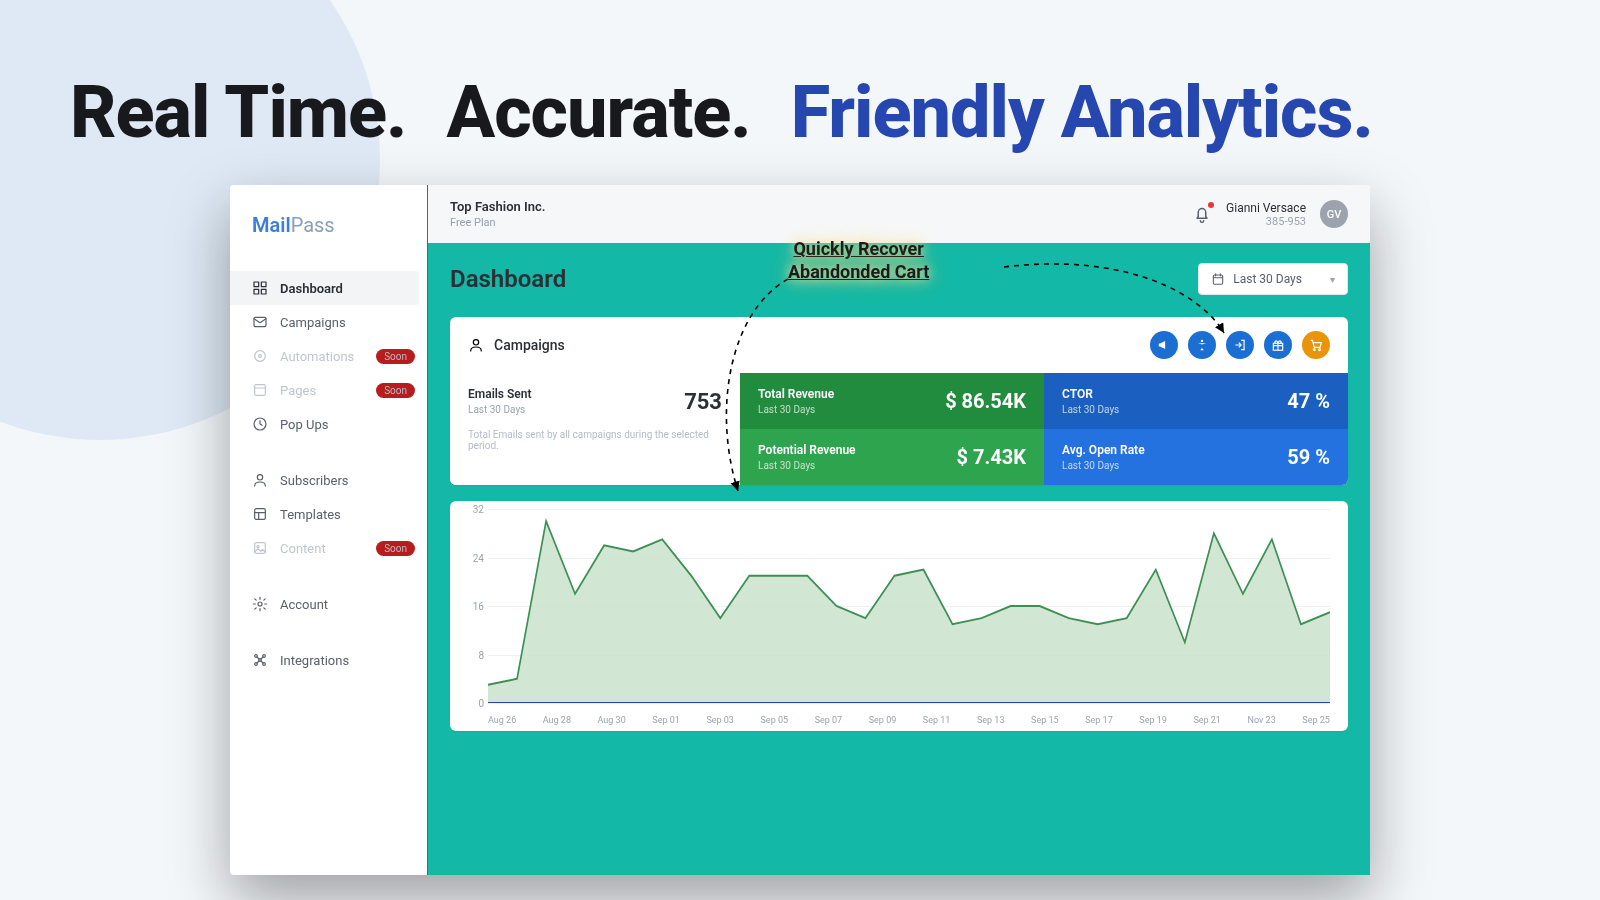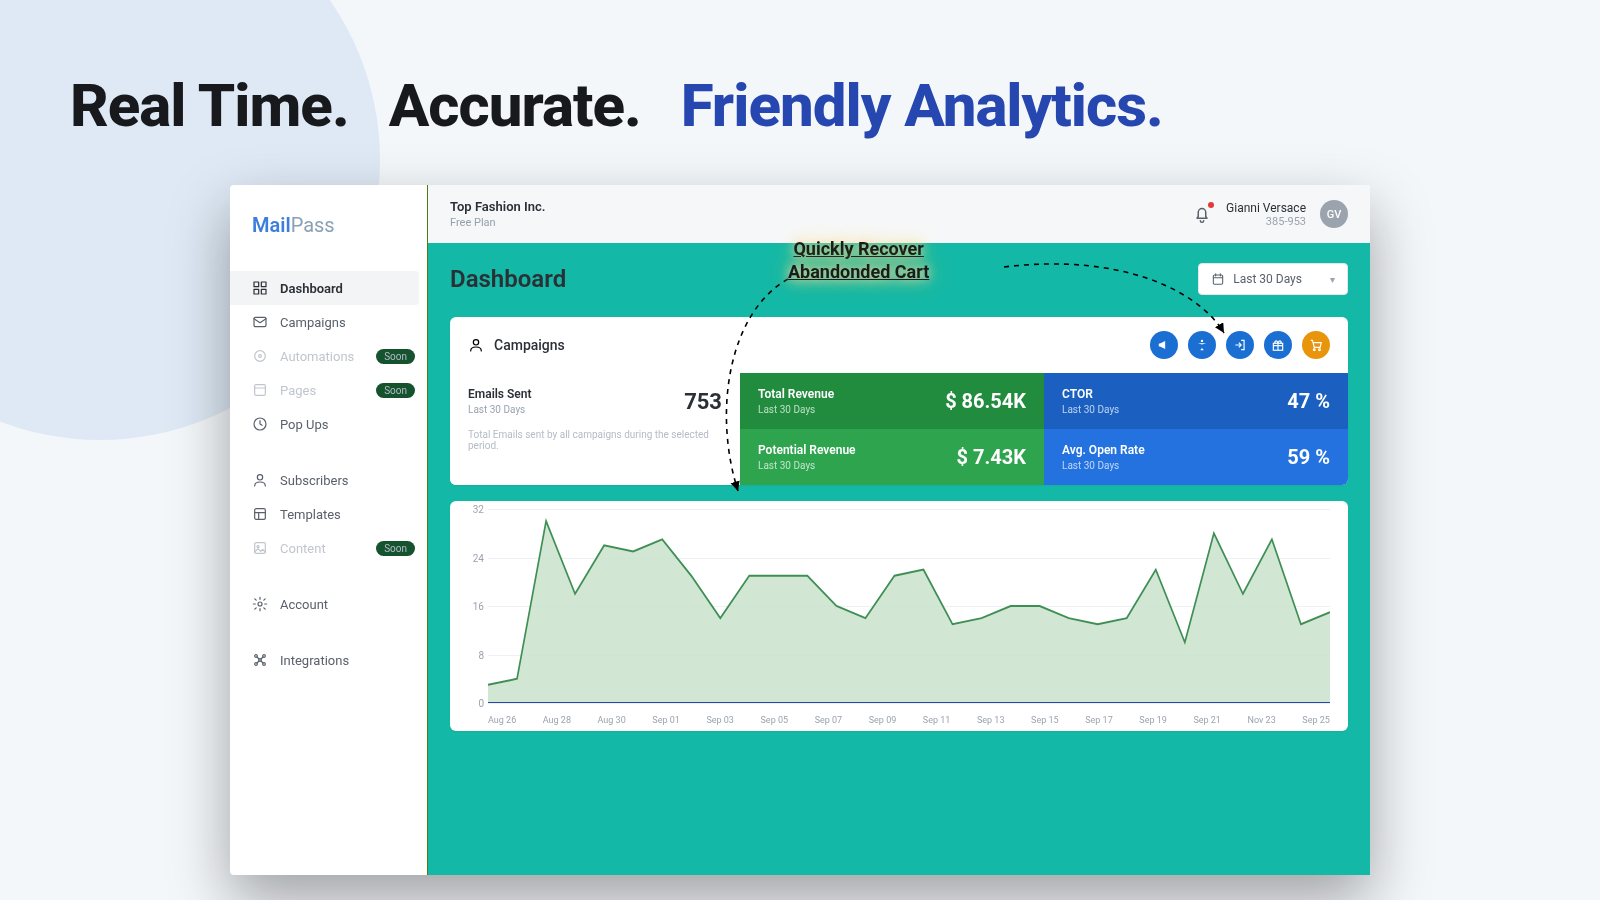--- a/index.html
+++ b/index.html
@@ -4,39 +4,39 @@
 <style>
   * { box-sizing: border-box; margin: 0; padding: 0; }
   html, body { width: 1600px; height: 900px; font-family: -apple-system, BlinkMacSystemFont, "Segoe UI", Roboto, Arial, sans-serif; }
   body { background: #f4f7fa; position: relative; overflow: hidden; }
 
   
   .bg-circle { position: absolute; left: -180px; top: -120px; width: 560px; height: 560px; border-radius: 50%; background: #dee9f5; z-index: 0; }
 
   
   .hero { position: absolute; top: 70px; left: 70px; right: 70px; z-index: 2; display: flex; gap: 40px; align-items: baseline; }
-  .hero .word { font-size: 60px; font-weight: 800; letter-spacing: -1px; }
+  .hero .word { font-size: 72px; font-weight: 800; letter-spacing: -1px; }
   .hero .black { color: #18191c; }
   .hero .blue  { color: #2647b0; }
 
   
   .app-wrap { position: absolute; top: 185px; left: 230px; width: 1140px; height: 690px; background: #fff; border-radius: 4px; box-shadow: 0 25px 60px rgba(0,0,0,.35); z-index: 1; display: flex; }
 
   
   .sidebar { width: 198px; border-right: 1px solid #4d7c0f; padding: 20px 0 0 0; }
   .logo { padding: 8px 22px 30px 22px; font-size: 20px; font-weight: 600; }
   .logo .mail { color: #3b7edb; }
   .logo .pass { color: #8aa0b5; font-weight: 400; }
   .nav-group { padding: 4px 0 18px 0; }
   .nav-item { display: flex; align-items: center; gap: 12px; padding: 9px 14px 9px 22px; font-size: 13px; color: #5a616b; cursor: pointer; position: relative; }
   .nav-item.active { background: #f2f4f6; color: #2b2f36; font-weight: 600; border-radius: 0 4px 4px 0; margin-right: 8px; }
   .nav-item.disabled { color: #c0c6ce; }
   .nav-item .ico { width: 16px; height: 16px; display: inline-flex; align-items: center; justify-content: center; font-size: 14px; }
   .nav-item .ico svg { width: 16px; height: 16px; }
-  .soon { position: absolute; right: 12px; font-size: 10px; background: #14532d; color: #b4bcc6; padding: 2px 8px; border-radius: 10px; }
+  .soon { position: absolute; right: 12px; font-size: 10px; background: #b91c1c; color: #b4bcc6; padding: 2px 8px; border-radius: 10px; }
 
   
   .main { flex: 1; background: #14b8a6; display: flex; flex-direction: column; min-width: 0; }
   .topbar { height: 58px; display: flex; align-items: center; padding: 0 22px; gap: 14px; background: #f6f7f9; }
   .company .name { font-size: 13px; font-weight: 600; color: #2b2f36; }
   .company .plan { font-size: 11px; color: #96a0ac; margin-top: 2px; }
   .topbar-spacer { flex: 1; }
   .bell { position: relative; width: 20px; height: 20px; color: #5a616b; }
   .bell::after { content: ""; position: absolute; right: -2px; top: -2px; width: 6px; height: 6px; background: #e53935; border-radius: 50%; }
   .userblock { text-align: right; font-size: 12px; }

